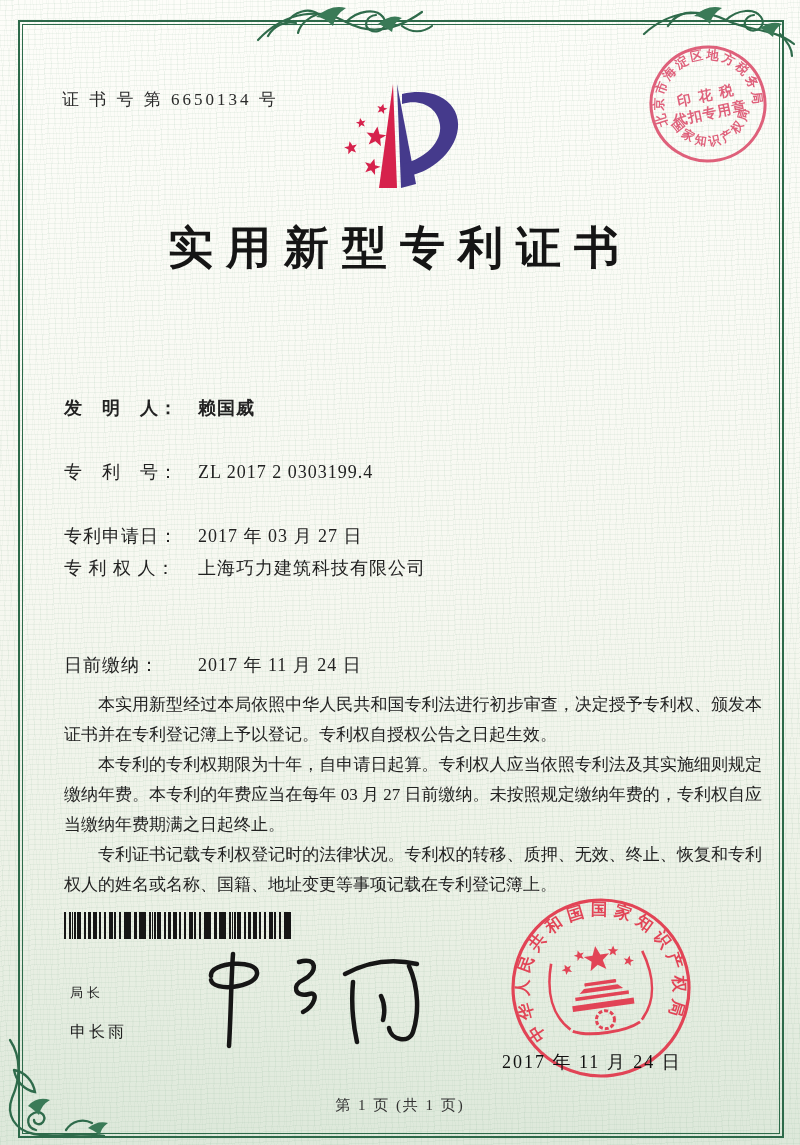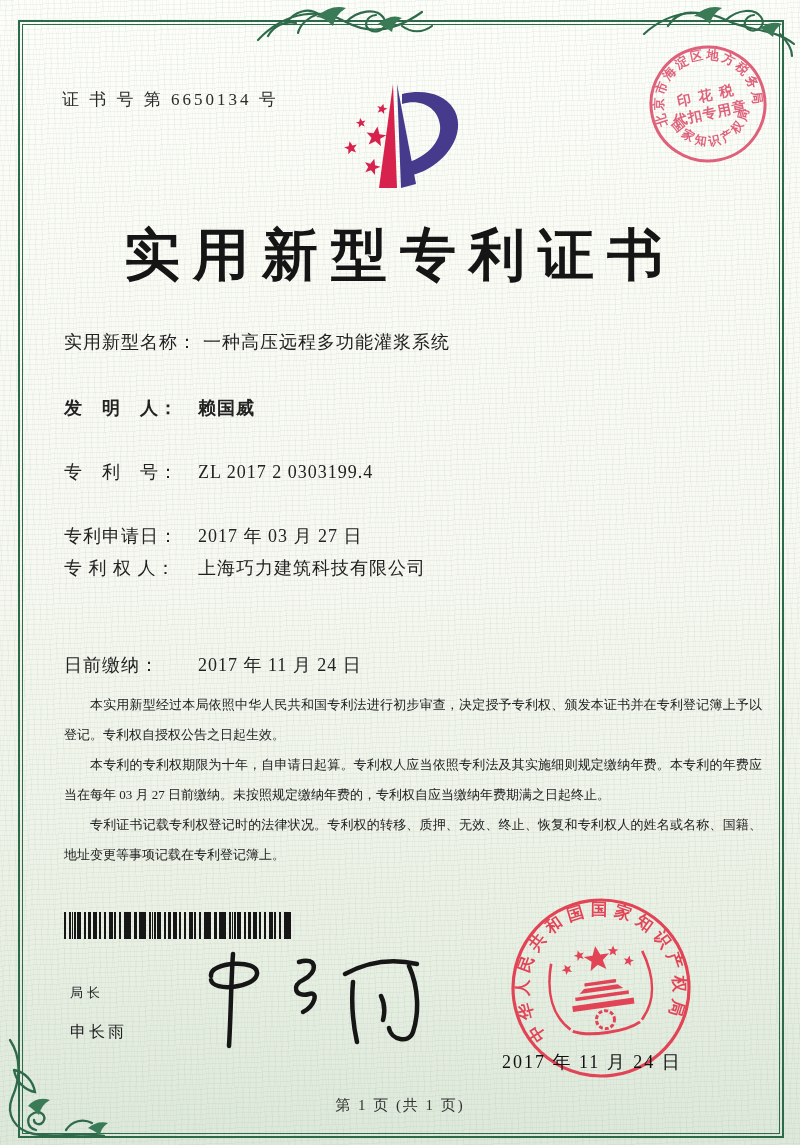--- a/index.html
+++ b/index.html
@@ -21,26 +21,26 @@
     position:absolute;left:18px;top:20px;right:16px;bottom:7px;
     border:2.5px solid #2d6a4a;z-index:1;pointer-events:none;
   }
   .frame::after{
     content:"";position:absolute;inset:2px;border:1px solid #2d6a4a;
   }
   .abs{position:absolute;z-index:2;}
   .cert-no{left:62px;top:88px;font-size:17px;letter-spacing:3px;color:#2a2a2a;}
   .logo{left:330px;top:80px;}
   .tax-stamp{left:642px;top:38px;transform:rotate(-12deg);opacity:.92;}
-  .title{left:0;right:0;top:218px;text-align:center;font-size:56px;font-weight:700;
+  .title{left:0;right:0;top:218px;text-align:center;font-size:45px;font-weight:700;
          letter-spacing:13px;color:#151515;}
   .field{left:64px;font-size:18px;color:#222;white-space:nowrap;}
   .field .lbl{display:inline-block;min-width:128px;letter-spacing:1px;}
   .field .val{margin-left:6px;letter-spacing:1px;}
-  .body-text{left:64px;top:690px;width:698px;font-size:13px;line-height:30px;
+  .body-text{left:64px;top:690px;width:698px;font-size:17px;line-height:30px;
              text-align:justify;color:#222;}
   .body-text p{margin:0;text-indent:2em;}
   .barcode{left:64px;top:912px;width:228px;height:27px;
     background:
       repeating-linear-gradient(90deg,#161616 0 2px,transparent 2px 5px),
       repeating-linear-gradient(90deg,#161616 0 1px,transparent 1px 8px),
       repeating-linear-gradient(90deg,transparent 0 13px,#161616 13px 16px);
   }
   .director-label{left:70px;top:984px;font-size:13px;letter-spacing:4px;
     font-family:Liberation Sans, sans-serif;color:#222;text-align:right;}
@@ -122,23 +122,20 @@
     </text>
     <text font-size="12" font-weight="700" fill="#dd5471" letter-spacing="3">
       <textPath href="#taxBottomArc" startOffset="50%" text-anchor="middle">国家知识产权局</textPath>
     </text>
     <text x="66" y="62" text-anchor="middle" font-size="14" font-weight="700" fill="#dd5471" letter-spacing="2">印 花 税</text>
     <text x="66" y="80" text-anchor="middle" font-size="14" font-weight="700" fill="#dd5471" letter-spacing="1">代扣专用章</text>
   </svg>
 
   <div class="abs title">实用新型专利证书</div>
 
-  <div class="abs field" style="top:330px;">
-    <span class="lbl">实用新型名称：</span><span class="val">一种高压远程多功能灌浆系统</span>
-  </div>
   <div class="abs field" style="top:396px;font-weight:bold;">
     <span class="lbl">发　明　人：</span><span class="val">赖国威</span>
   </div>
   <div class="abs field" style="top:460px;">
     <span class="lbl">专　利　号：</span><span class="val">ZL 2017 2 0303199.4</span>
   </div>
   <div class="abs field" style="top:524px;">
     <span class="lbl">专利申请日：</span><span class="val">2017 年 03 月 27 日</span>
   </div>
   <div class="abs field" style="top:556px;">

